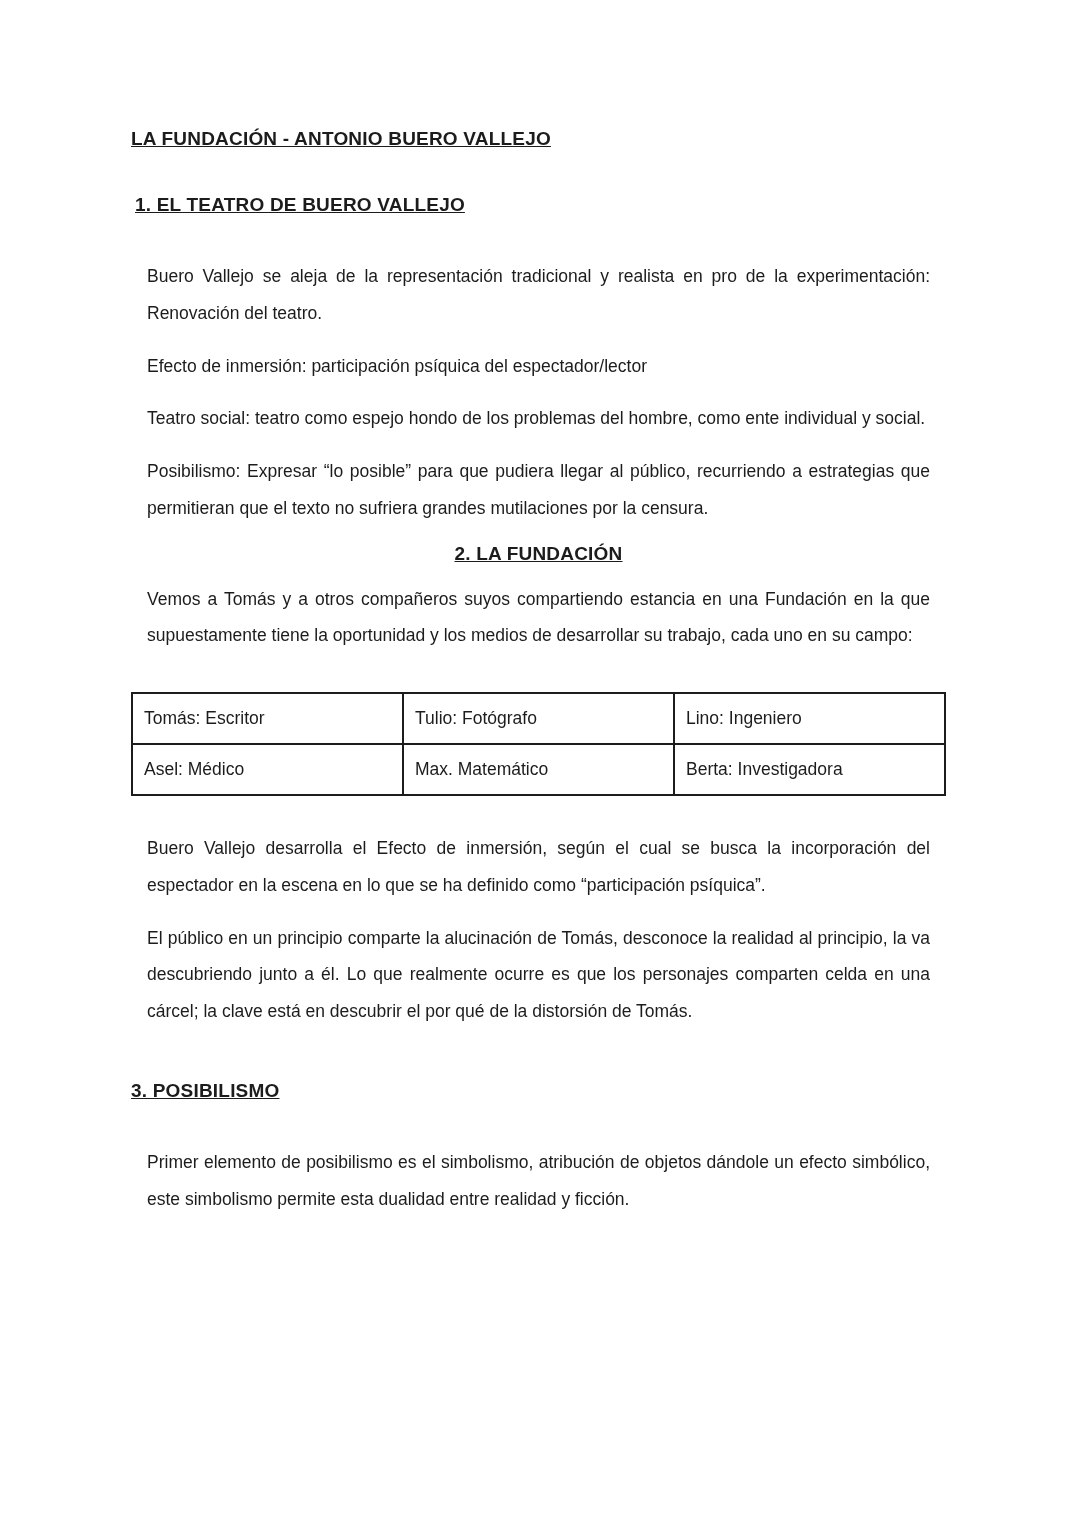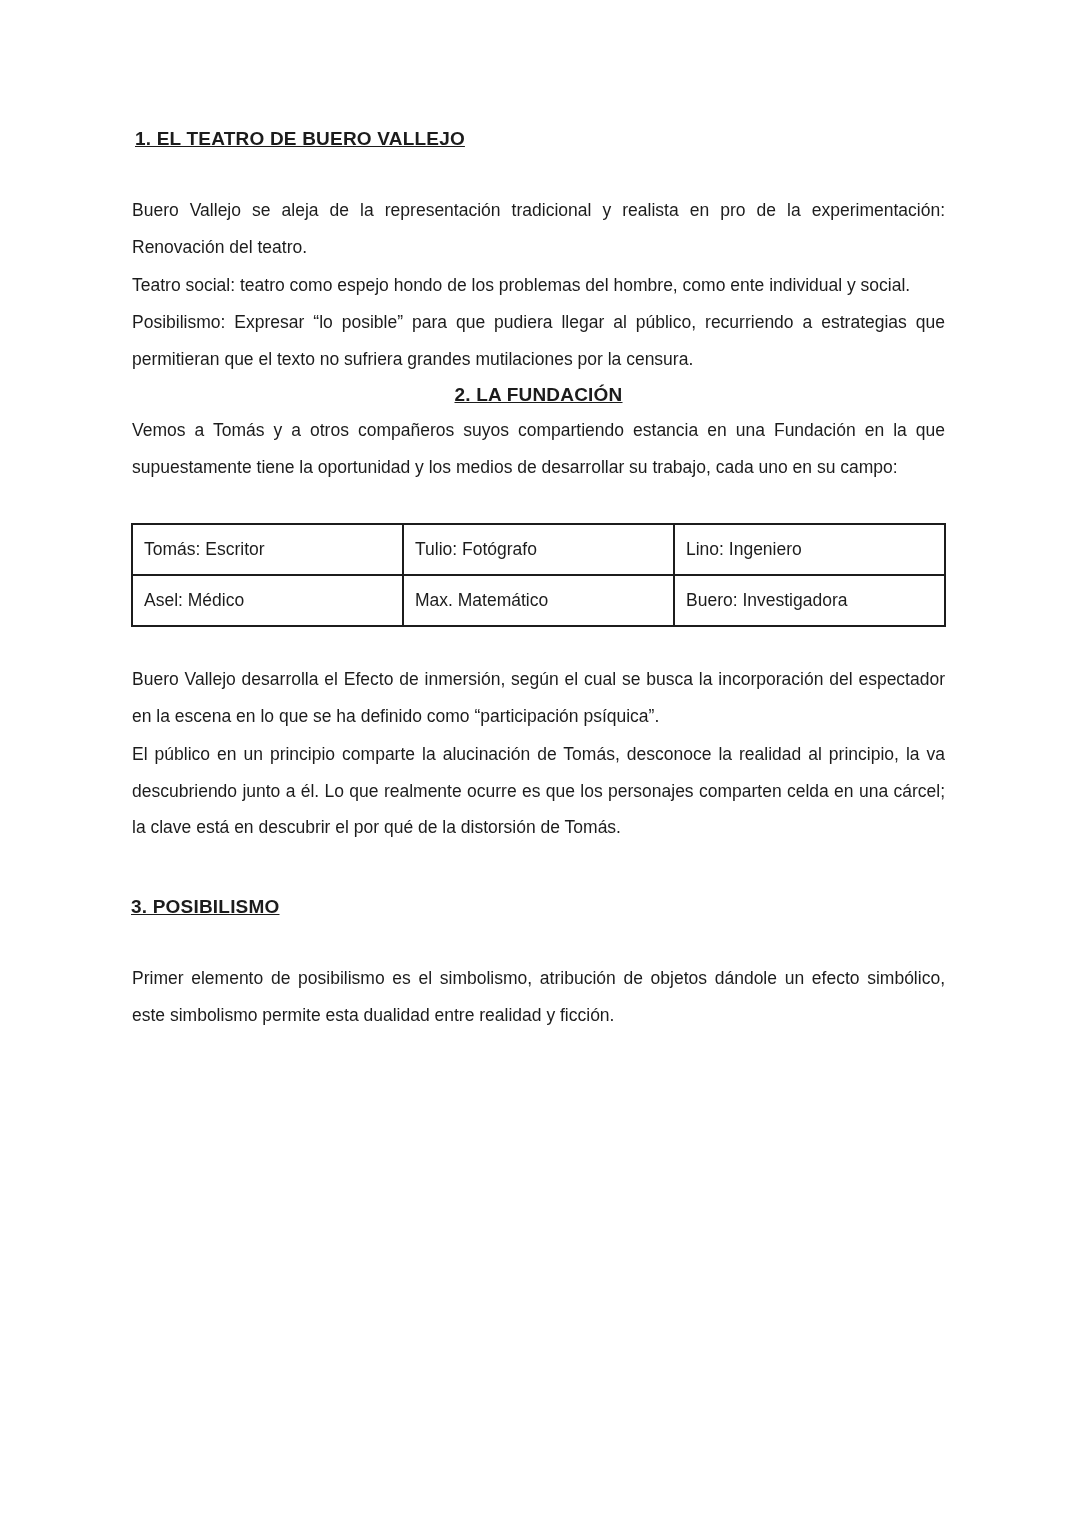--- a/index.html
+++ b/index.html
@@ -31,21 +31,21 @@
     text-decoration: underline;
     margin: 0;
     letter-spacing: 0.2px;
   }
   .heading-1 { margin: 0 0 42px 4px; }
   .heading-2 { margin: 6px 0 6px 0; text-align: center; }
   .heading-3 { margin: 50px 0 42px 0; }
   p.body-text {
     font-size: 17.5px;
     line-height: 2.1;
-    margin: 1px;
+    margin: 16px;
     text-align: justify;
   }
   p.body-text.no-justify { text-align: left; }
   .bold-inline { font-weight: normal; }
   table.char-table {
     width: 100%;
     border-collapse: collapse;
     margin: 38px 0 34px 0;
     table-layout: fixed;
     padding-left: 8px;
@@ -55,45 +55,47 @@
     font-size: 17.5px;
     padding: 14px 11px;
     vertical-align: middle;
   }
 </style>
 </head>
 <body>
 
 <div class="page">
 
+  <h1 class="doc-title">LA FUNDACIÓN - ANTONIO BUERO VALLEJO</h1>
 
   <h2 class="section-heading heading-1">1. EL TEATRO DE BUERO VALLEJO</h2>
 
   <p class="body-text">Buero Vallejo se aleja de la representación tradicional y realista en pro de la experimentación: Renovación del teatro.</p>
 
+  <p class="body-text no-justify">Efecto de inmersión: participación psíquica del espectador/lector</p>
 
   <p class="body-text">Teatro social: teatro como espejo hondo de los problemas del hombre, como ente individual y social.</p>
 
   <p class="body-text">Posibilismo: Expresar “lo posible” para que pudiera llegar al público, recurriendo a estrategias que permitieran que el texto no sufriera grandes mutilaciones por la censura.</p>
 
   <h2 class="section-heading heading-2">2. LA FUNDACIÓN</h2>
 
   <p class="body-text">Vemos a Tomás y a otros compañeros suyos compartiendo estancia en una Fundación en la que supuestamente tiene la oportunidad y los medios de desarrollar su trabajo, cada uno en su campo:</p>
 
   <table class="char-table">
     <tbody>
       <tr>
         <td>Tomás: Escritor</td>
         <td>Tulio: Fotógrafo</td>
         <td>Lino: Ingeniero</td>
       </tr>
       <tr>
         <td>Asel: Médico</td>
         <td>Max. Matemático</td>
-        <td>Buero: Investigadora</td>
+        <td>Berta: Investigadora</td>
       </tr>
     </tbody>
   </table>
 
   <p class="body-text"><span>Buero Vallejo desarrolla el </span><span class="bold-inline">Efecto de inmersión</span><span>, según el cual se busca la incorporación del espectador en la escena en lo que se ha definido como “participación psíquica”.</span></p>
 
   <p class="body-text">El público en un principio comparte la alucinación de Tomás, desconoce la realidad al principio, la va descubriendo junto a él. Lo que realmente ocurre es que los personajes comparten celda en una cárcel; la clave está en descubrir el por qué de la distorsión de Tomás.</p>
 
   <h2 class="section-heading heading-3">3. POSIBILISMO</h2>
 

